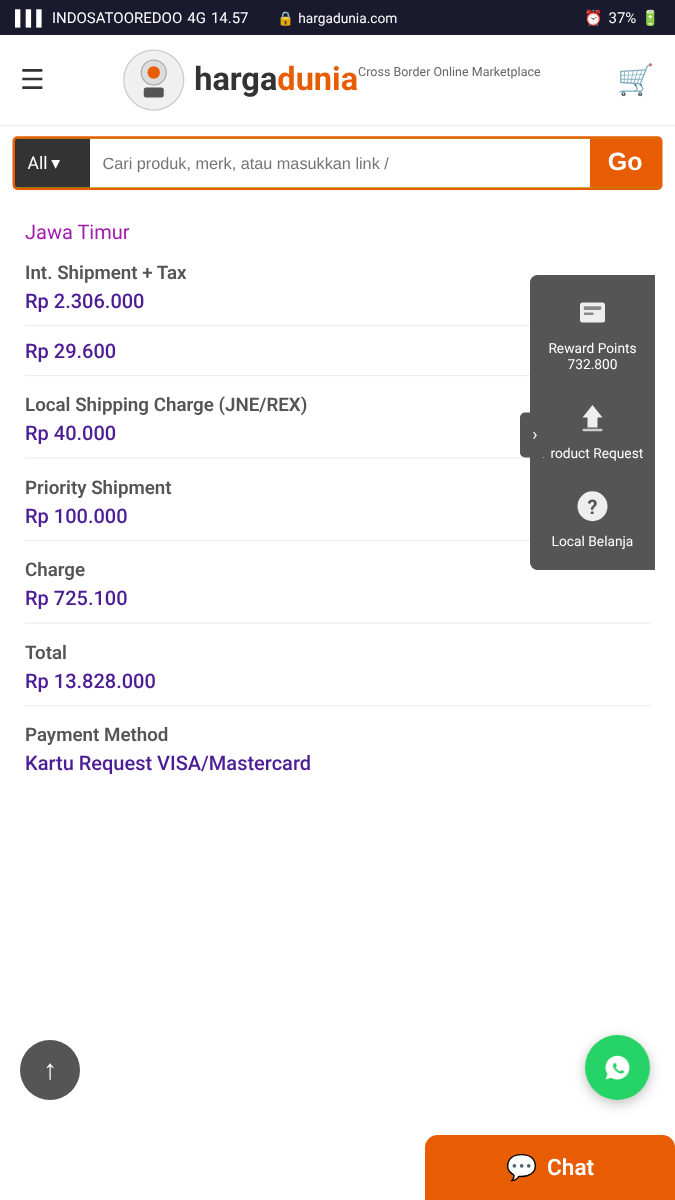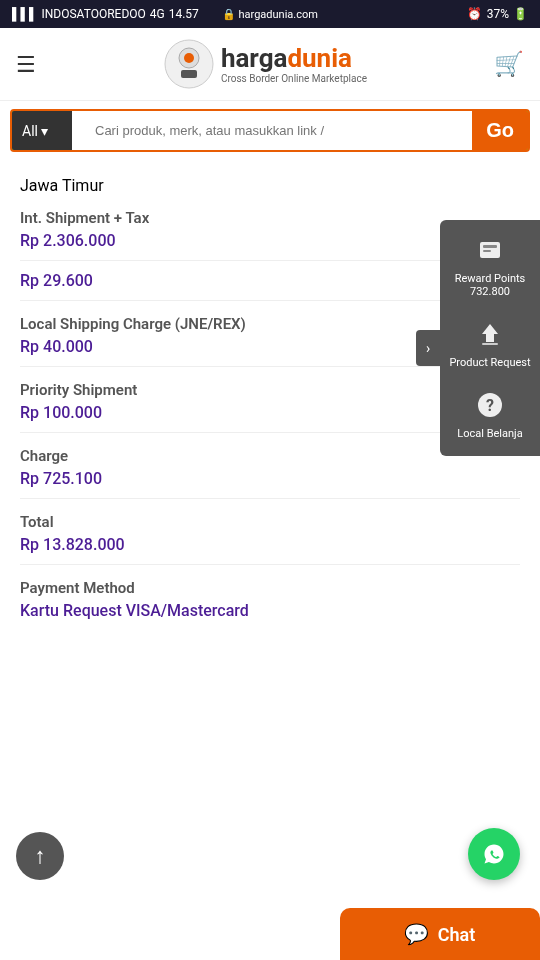--- a/index.html
+++ b/index.html
@@ -37,21 +37,21 @@
     }
     .logo-area {
       display: flex;
       align-items: center;
       gap: 6px;
     }
     .logo-icon {
       width: 52px;
       height: 52px;
     }
-    .logo-text-area { display: flex; flex-direction: column; }
+    .logo-text-area { display: flex; flex-direction: row; }
     .logo-text {
       font-size: 26px;
       font-weight: 700;
       line-height: 1;
     }
     .logo-text .harga { color: #333; }
     .logo-text .dunia { color: #e85d04; }
     .logo-tagline {
       font-size: 10px;
       color: #666;
@@ -73,21 +73,21 @@
       padding: 8px 10px;
       font-size: 14px;
       display: flex;
       align-items: center;
       gap: 3px;
       min-width: 60px;
     }
     .search-input {
       flex: 1;
       border: none;
-      padding: 8px 23px;
+      padding: 8px 10px;
       font-size: 13px;
       color: #999;
       outline: none;
     }
     .search-btn {
       background: #e85d04;
       color: #fff;
       border: none;
       padding: 8px 14px;
       font-size: 20px;
@@ -114,29 +114,29 @@
       font-weight: 500;
       margin-bottom: 4px;
     }
     .section-label.bold {
       color: #555;
       font-weight: 600;
       font-size: 15px;
     }
 
     .location-label {
-      color: #000000;
+      color: #a21caf;
       font-size: 16px;
       margin-bottom: 12px;
     }
 
     
     .side-panel {
       position: absolute;
-      right: 0;
+      right: 16px;
       top: 60px;
       background: #555;
       width: 100px;
       border-radius: 6px 0 0 6px;
       display: flex;
       flex-direction: column;
       align-items: center;
       padding: 6px 0;
       gap: 2px;
     }

